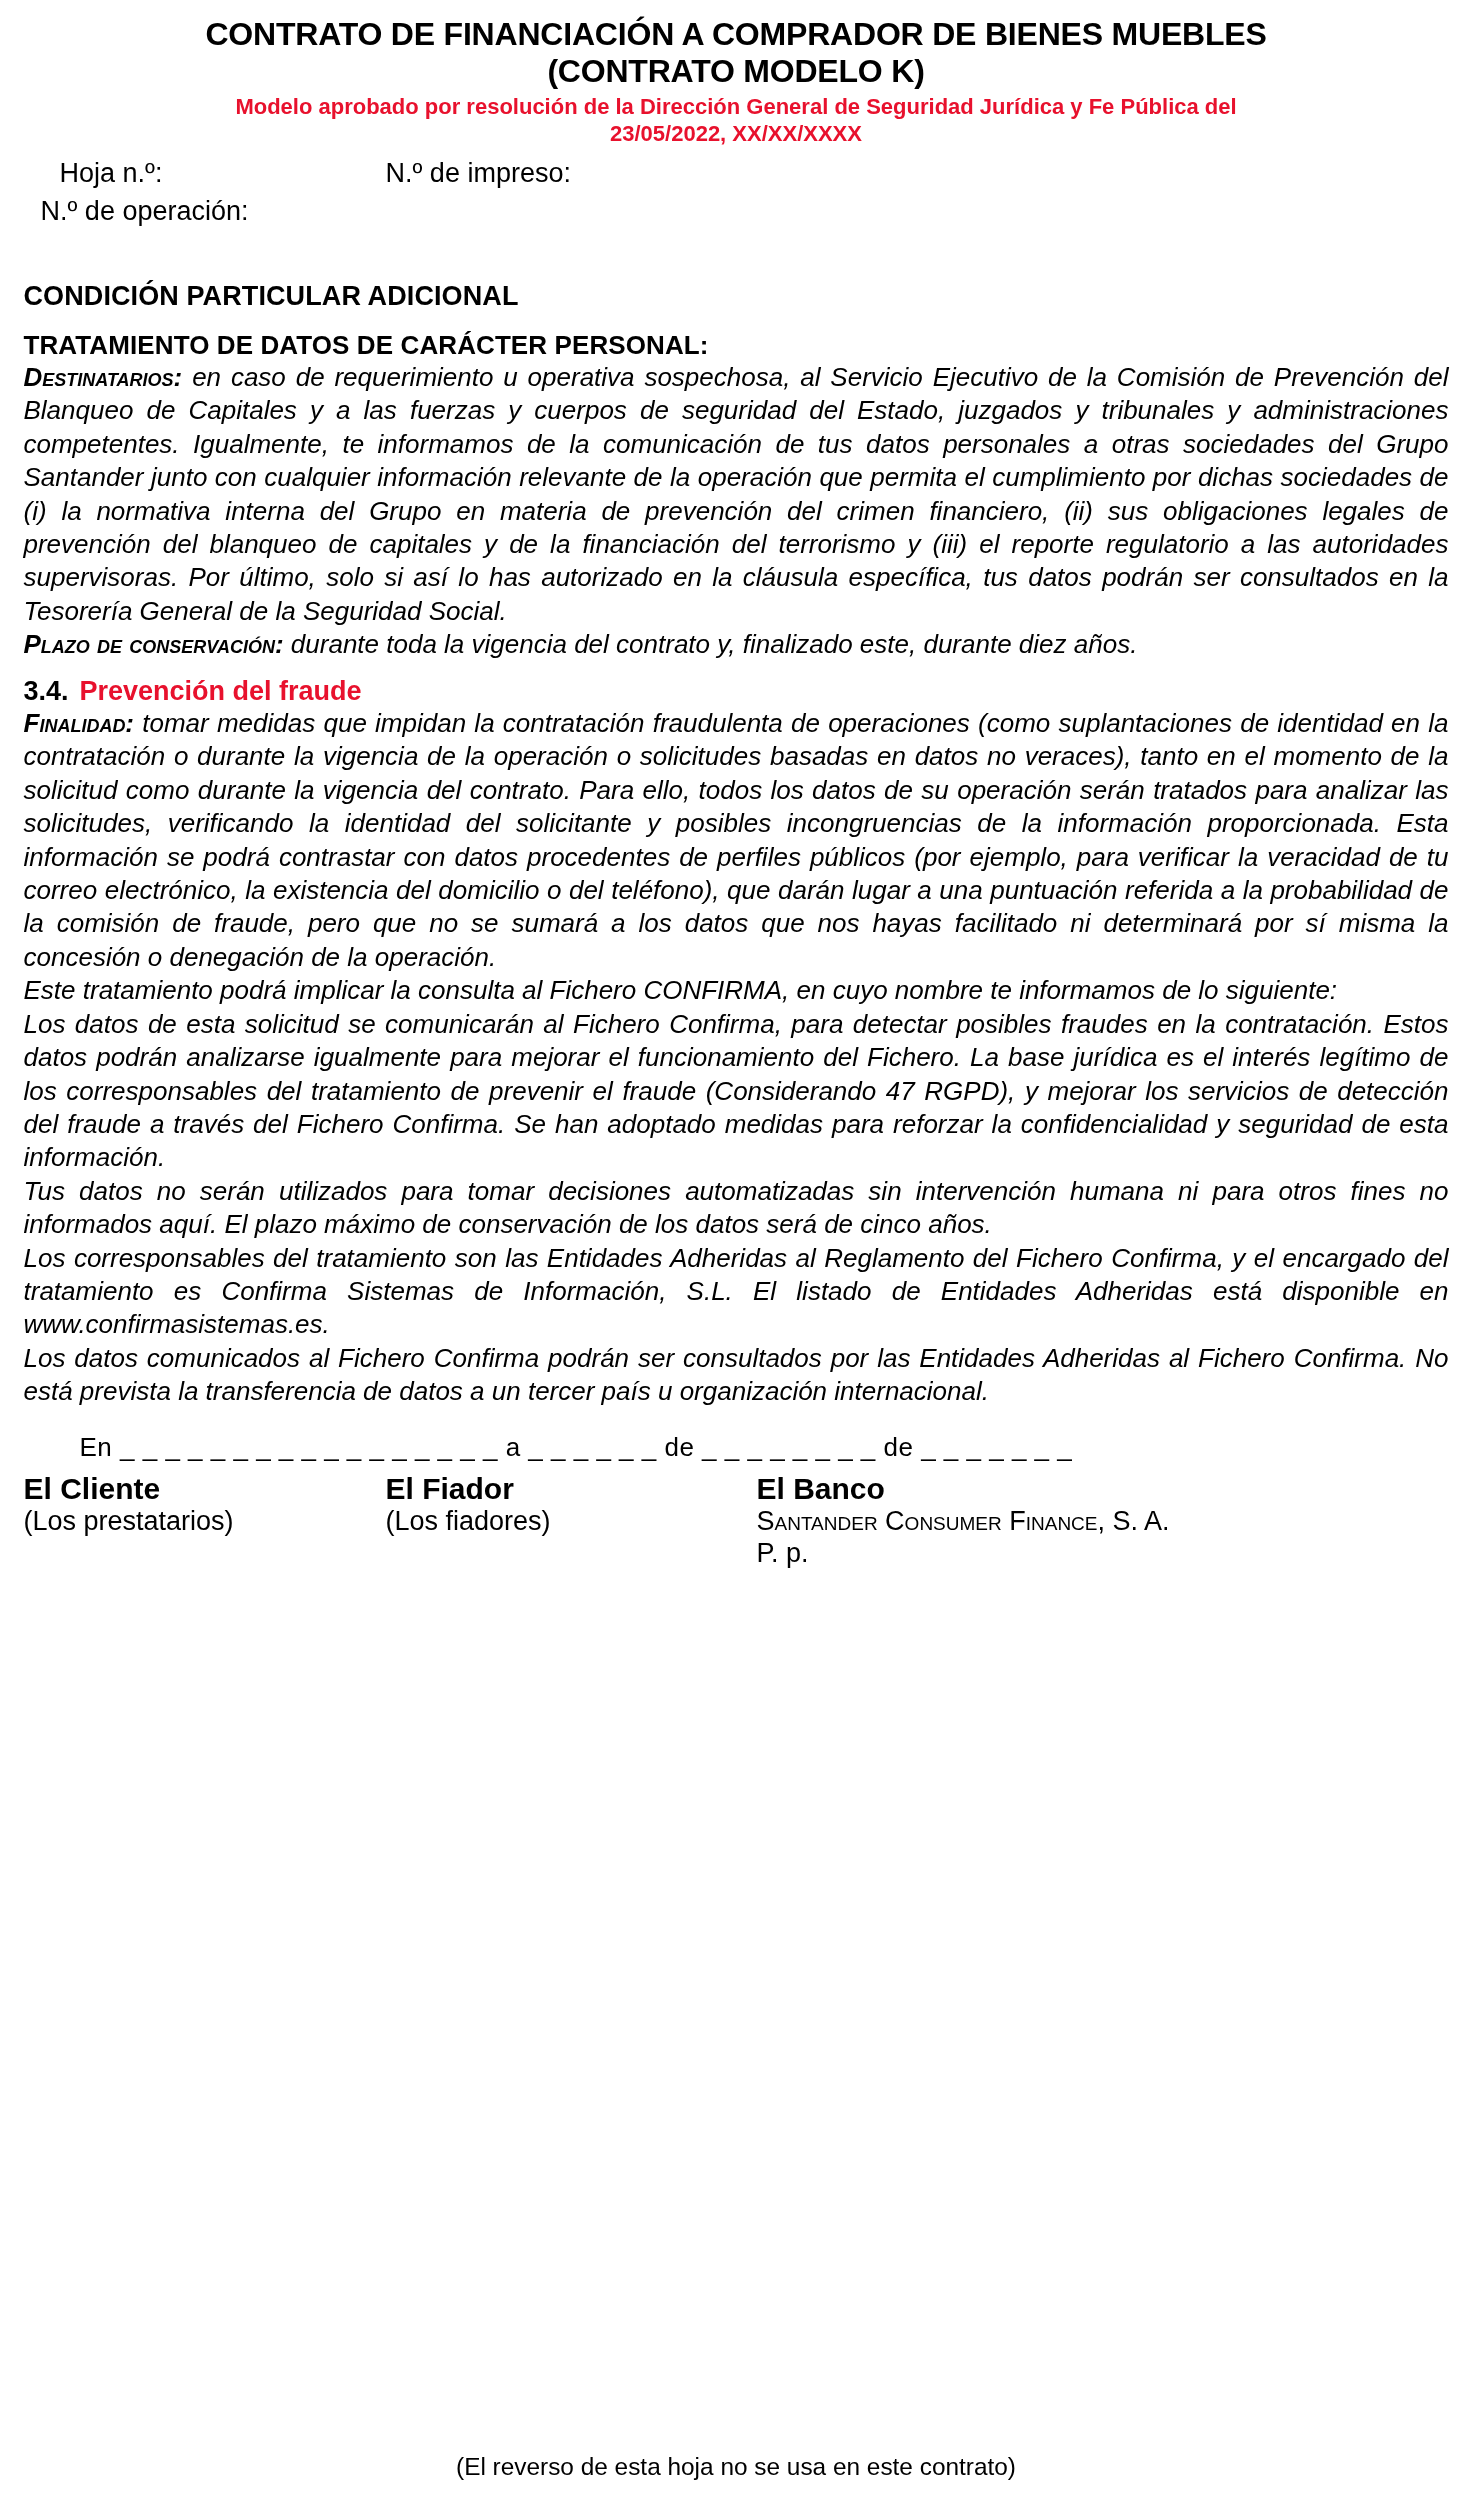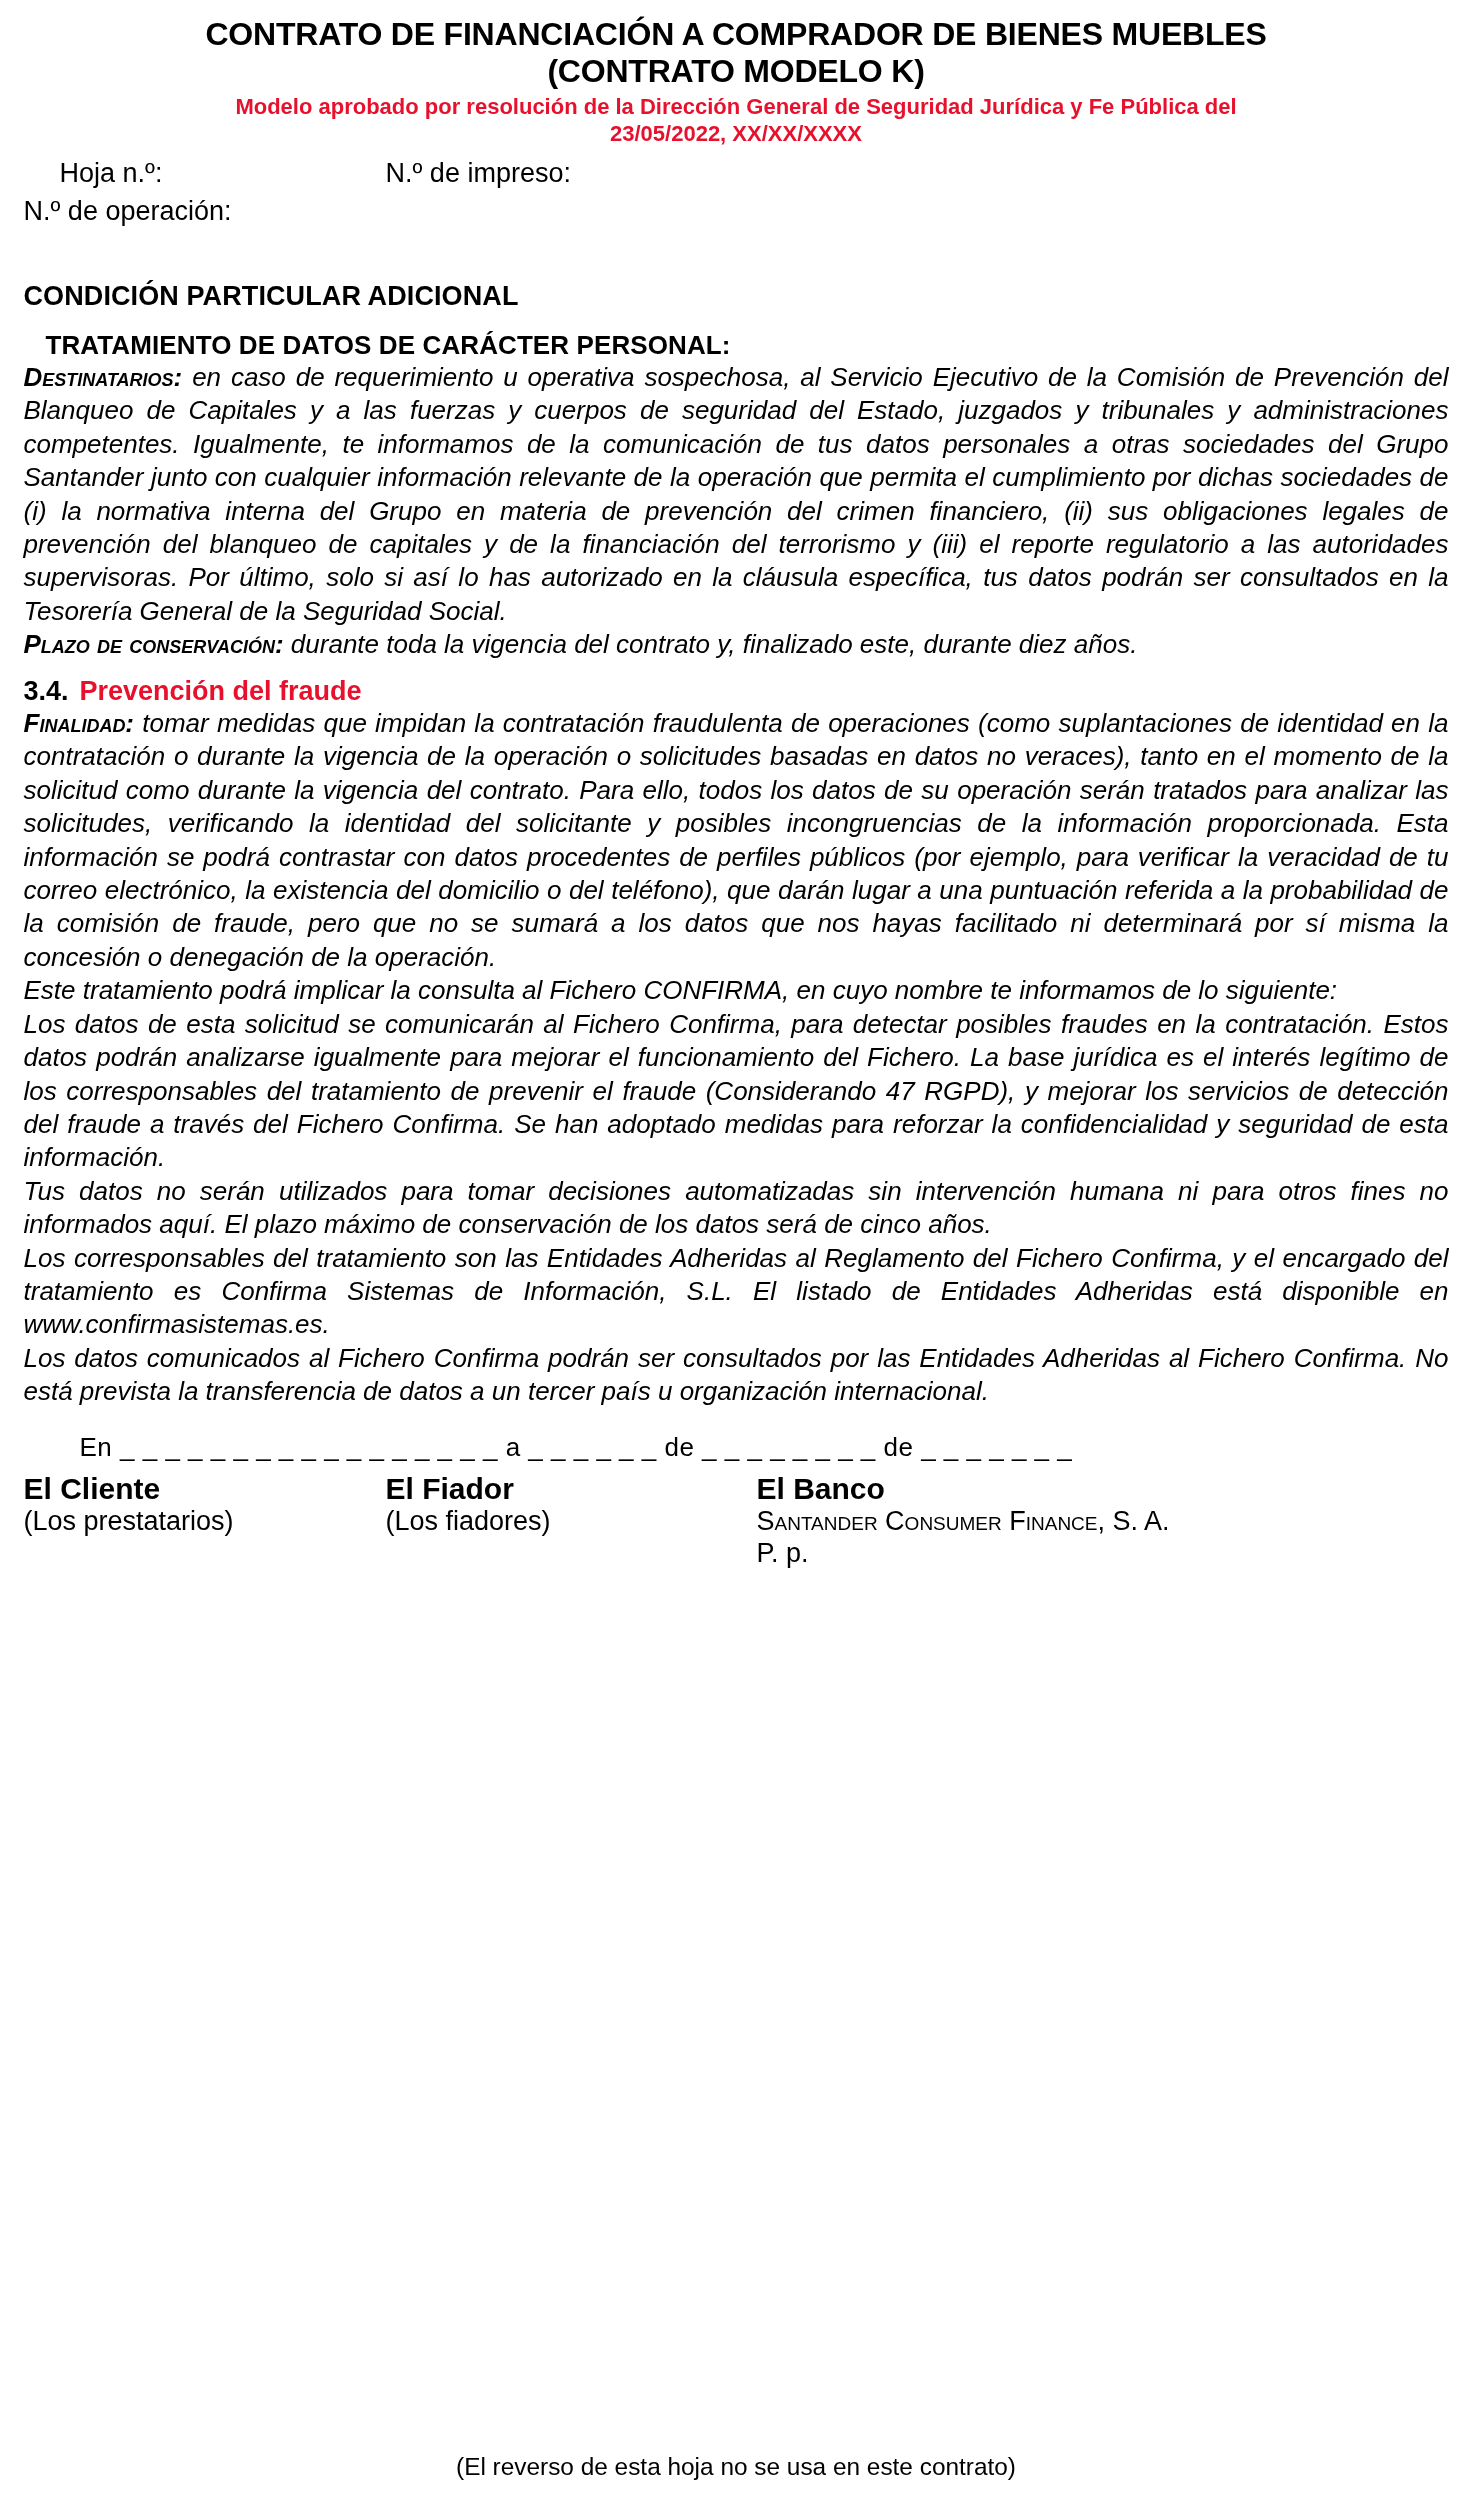--- a/index.html
+++ b/index.html
@@ -47,35 +47,34 @@
   }
   .head-fields {
     margin-top: 9px;
     font-size: 27px;
     line-height: 1.28;
     position: relative;
     height: 78px;
   }
   .hf-hoja   { position: absolute; left: 36px;  top: 0px; }
   .hf-impreso{ position: absolute; left: 362px; top: 0px; }
-  .hf-oper   { position: absolute; left: 0px;   top: 38px; }
+  .hf-oper   { position: absolute; left: 17px;   top: 38px; }
 
   
   .cond-title {
     font-weight: bold;
     font-size: 27px;
     margin-top: 47px;
     letter-spacing: 0.1px;
   }
   .section-title {
     font-weight: bold;
     font-size: 26px;
     margin-top: 18px;
     letter-spacing: 0.1px;
-    margin-left: 22px;
   }
 
   p.para {
     margin: 0;
     font-size: 26px;
     line-height: 1.285;
     text-align: justify;
     text-justify: inter-word;
   }
   .indent {

